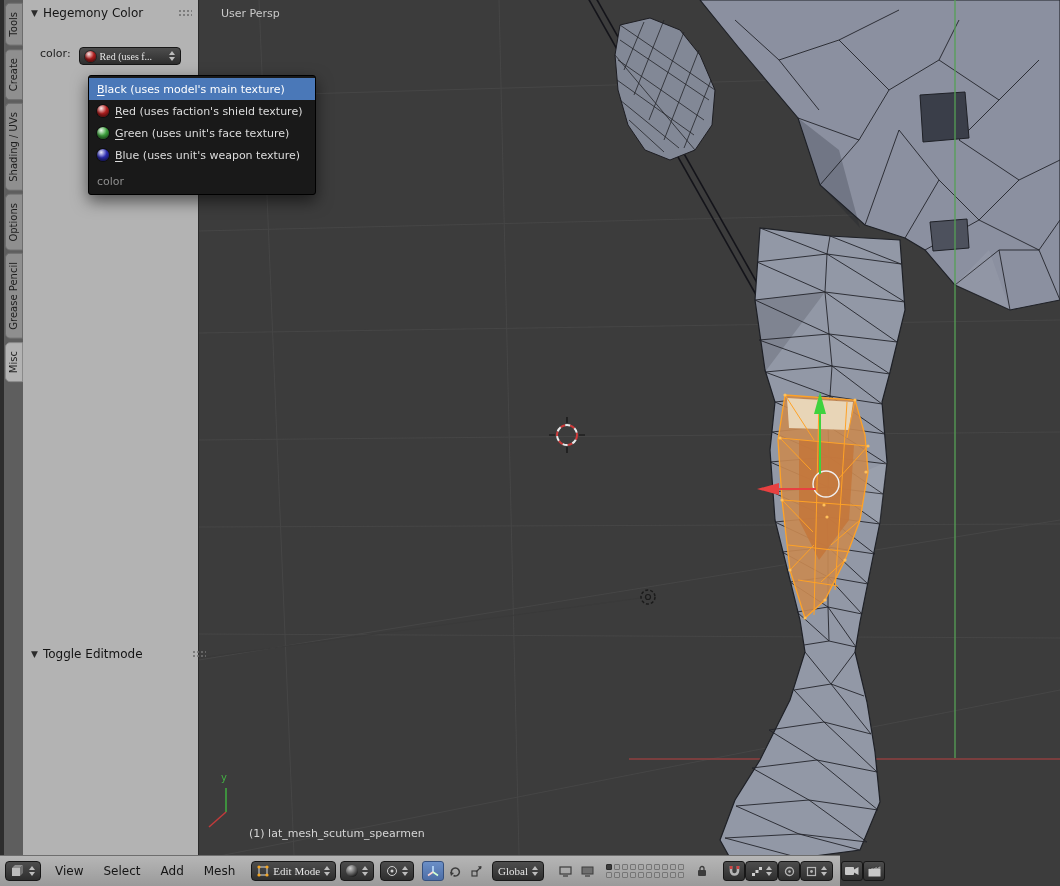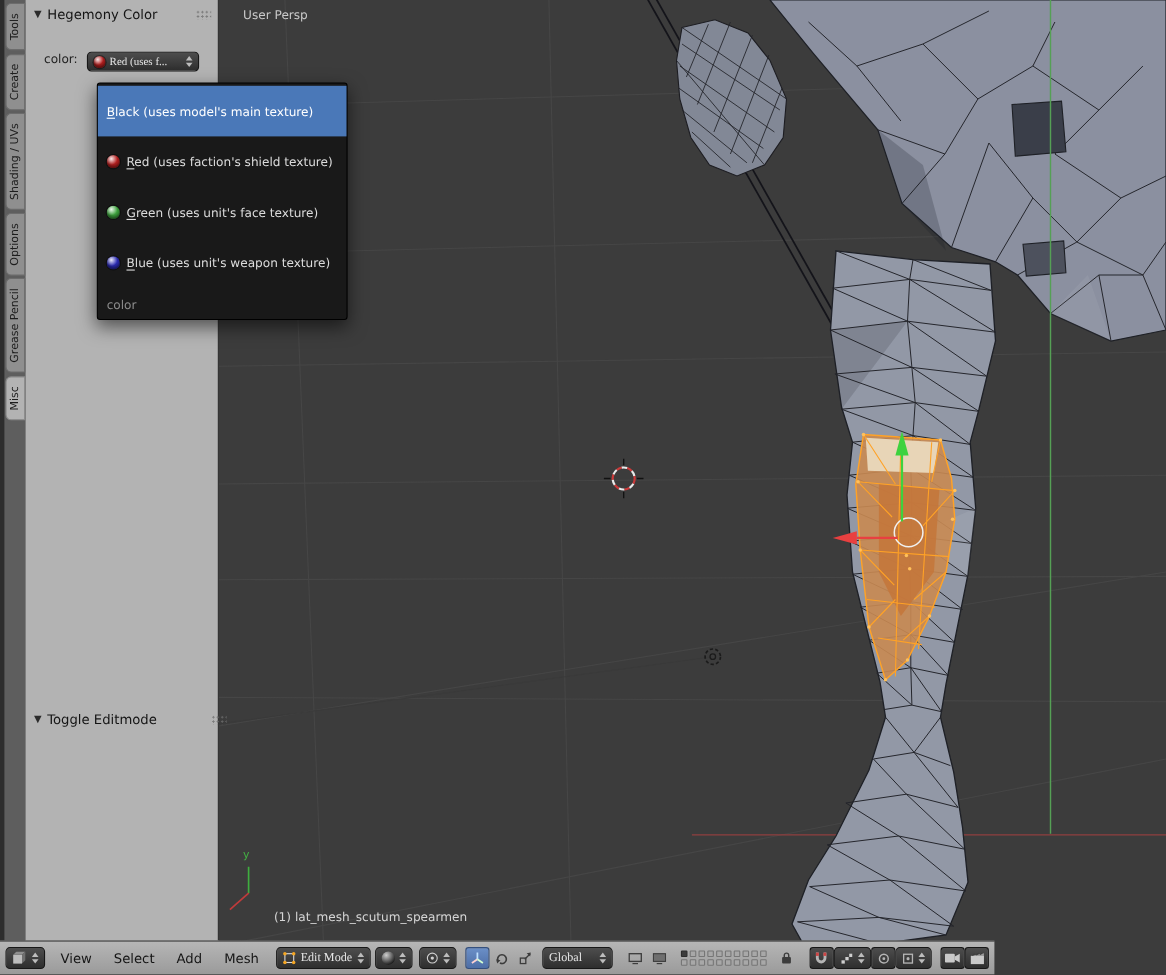--- a/index.html
+++ b/index.html
@@ -55,33 +55,33 @@
   .ud i{display:block;width:0;height:0;border-left:3px solid transparent;border-right:3px solid transparent;}
   .ud i.up{border-bottom:4px solid #bdbdbd;}
   .ud i.dn{border-top:4px solid #bdbdbd;}
   #togglehead{position:absolute;left:0;top:641px;width:100%;}
   
   #menu{
     position:absolute;left:88px;top:75px;width:228px;z-index:40;
     background:#191919;border:1px solid #000;border-radius:3px;
     box-shadow:0 6px 16px rgba(0,0,0,.55);padding:2px 0 4px;box-sizing:border-box;
   }
-  .mi{display:flex;align-items:center;gap:6px;height:22px;padding:12px 8px;font-size:11px;color:#dcdcdc;cursor:default;}
+  .mi{display:flex;align-items:center;gap:6px;height:22px;padding:0 8px;font-size:11px;color:#dcdcdc;cursor:default;}
   .mi.sel{background:#4a78b8;color:#fff;}
   .mi .sph{width:12px;height:12px;}
   .mi-label u{text-underline-offset:2px;}
   .mfoot{font-size:11px;color:#8d8d8d;padding:9px 8px 2px 8px;}
   
   #viewport{position:absolute;left:199px;top:0;width:861px;height:620px;background:#3c3c3c;z-index:1;}
   #viewlabel{position:absolute;left:22px;top:7px;font-size:11px;color:#c9c9c9;}
   #objlabel{position:absolute;left:50px;top:827px;font-size:11px;color:#d5d5d5;}
   #axisy{position:absolute;left:22px;top:772px;font-size:10px;color:#43b043;}
   
   #header{
-    position:absolute;left:0;top:855px;width:904px;height:31px;box-sizing:border-box;
+    position:absolute;left:0;top:855px;width:840px;height:31px;box-sizing:border-box;
     background:linear-gradient(#b6b6b6,#9a9a9a);border-top:1px solid #6e6e6e;
     display:flex;align-items:center;padding:0 5px;z-index:10;
   }
   #header .combo{height:20px;font-size:11px;}
   .hmenu{font-size:12px;color:#151515;padding:0 10px;cursor:default;}
   .ibtn{
     width:22px;height:20px;display:flex;align-items:center;justify-content:center;
     border-radius:3px;flex:0 0 auto;cursor:default;
   }
   .ibtn.pressed{background:linear-gradient(#6b8fc7,#4d6ea6);border:1px solid #35507e;box-sizing:border-box;}

